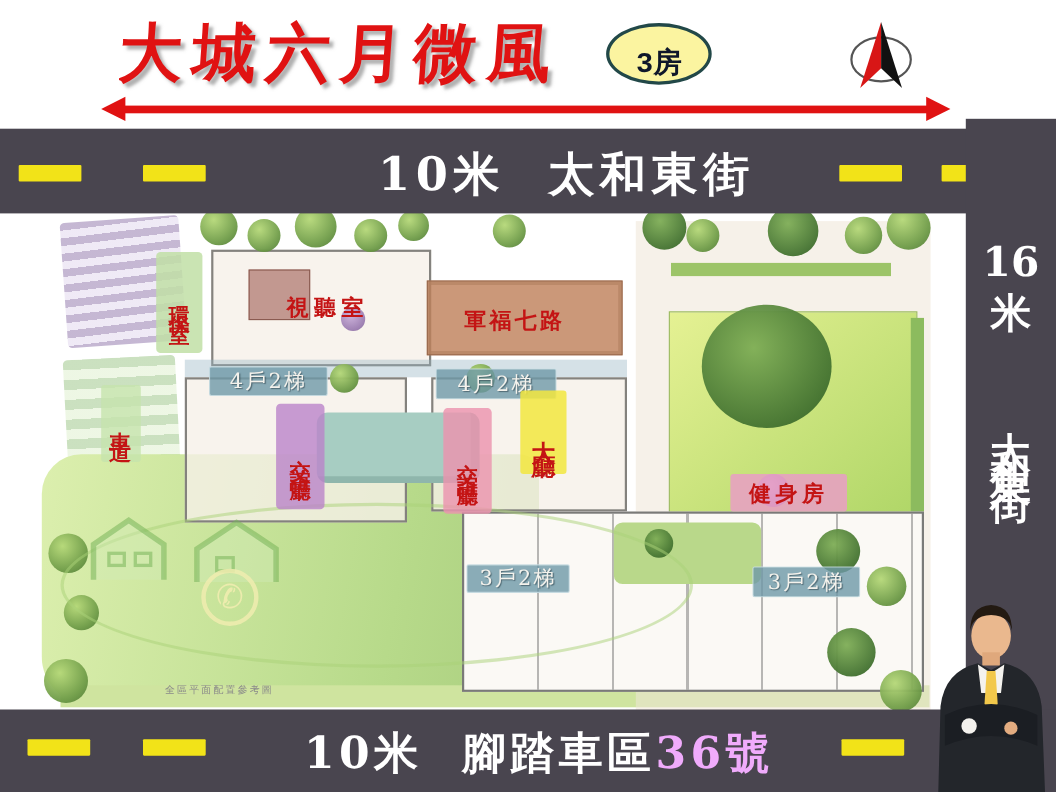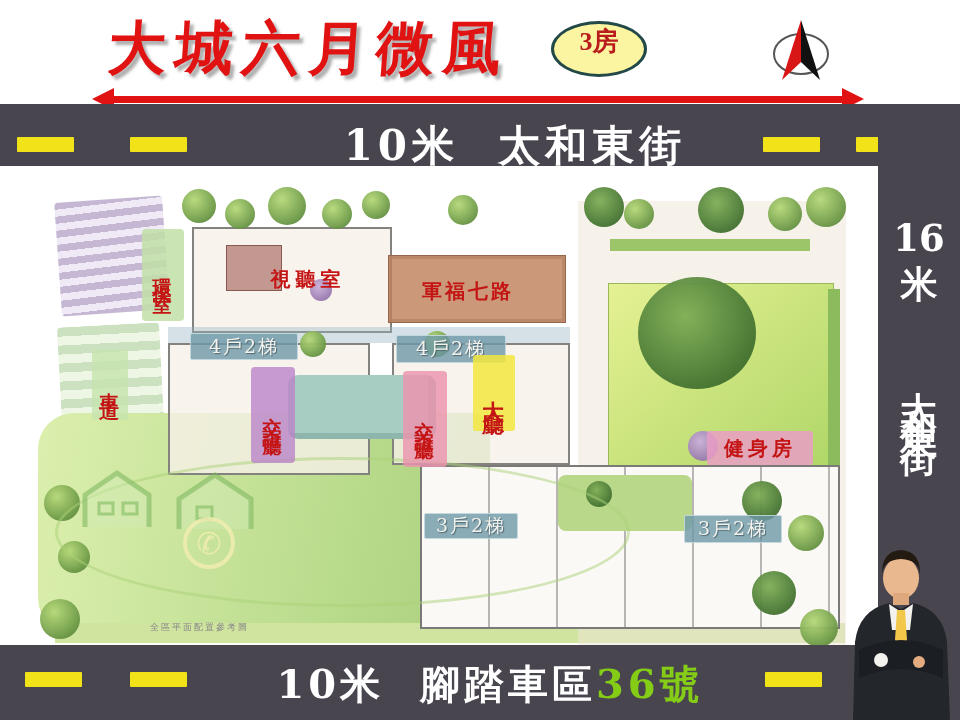--- a/index.html
+++ b/index.html
@@ -10,46 +10,46 @@
   
   .title {
     position:absolute; left:108px; top:10px; z-index:3;
     font-family:"DejaVu Serif", serif; font-weight:bold; font-size:58px;
     letter-spacing:9px; color:#e01212;
     text-shadow:4px 4px 3px rgba(110,110,110,.55);
     transform:skewX(-4deg);
   }
   .badge {
     position:absolute; z-index:3; border:3px solid #224848; border-radius:50%;
-    display:flex; align-items:flex-start; justify-content:center;
-    font-family:Liberation Serif, serif; font-weight:bold; font-size:26px; color:#b91c1c;
+    display:flex; align-items:flex-end; justify-content:center;
+    font-family:Liberation Mono, monospace; font-weight:bold; font-size:26px; color:#0f172a;
   }
   .badge-3 { left:551px; top:21px; width:96px; height:56px; background:#fbf4a0; }
   .badge-2 { left:657px; top:21px; width:100px; height:58px; background:#c6e9f0; }
   .compass { position:absolute; left:770px; top:16px; width:66px; height:72px; z-index:3; }
   .dbl-arrow { position:absolute; left:92px; top:88px; width:772px; height:22px; z-index:3; }
   .dbl-arrow .bar { position:absolute; left:14px; right:14px; top:8px; height:7px; background:#e01212; }
   .dbl-arrow .head-l { position:absolute; left:0; top:0; width:0; height:0;
     border-top:11px solid transparent; border-bottom:11px solid transparent; border-right:22px solid #e01212; }
   .dbl-arrow .head-r { position:absolute; right:0; top:0; width:0; height:0;
     border-top:11px solid transparent; border-bottom:11px solid transparent; border-left:22px solid #e01212; }
 
   
   .band { position:absolute; background:#49454f; z-index:4; overflow:hidden; }
-  .band-top { left:0; top:104px; width:960px; height:62px; }
+  .band-top { left:0; top:117px; width:960px; height:77px; }
   .band-bottom { left:0; top:645px; width:960px; height:75px; z-index:5; }
   .band-right { left:878px; top:108px; width:82px; height:612px; }
   .dash { position:absolute; height:15px; background:#f2e318; border-radius:1px; }
   .road-text {
     position:absolute; width:100%; text-align:center; color:#fff;
     font-family:"DejaVu Serif", serif; font-weight:bold; white-space:pre;
   }
   .band-top .road-text { top:14px; font-size:42px; letter-spacing:5px; padding-left:70px; }
   .band-bottom .road-text { top:12px; font-size:40px; letter-spacing:4px; padding-left:20px; }
-  .road-text .num-yellow { color:#84cc16; }
+  .road-text .num-yellow { color:#f0abfc; }
   .band-right .v-wrap {
     position:absolute; top:108px; left:0; width:82px;
     display:flex; flex-direction:column; align-items:center;
     color:#fff; font-family:"DejaVu Serif", serif; font-weight:bold; font-size:37px;
   }
   .band-right .v-street {
     margin-top:52px; writing-mode:vertical-rl; text-orientation:upright; letter-spacing:16px;
   }
 
   
@@ -97,35 +97,35 @@
   .wm-num { position:absolute; left:186px; top:84px; font-size:50px; font-weight:bold; font-style:italic;
     color:rgba(246,240,178,.8); letter-spacing:2px; text-shadow:1px 2px 2px rgba(255,255,255,.65);
     font-family:"DejaVu Sans", sans-serif; }
 
   
   .lbl { position:absolute; z-index:3; color:#c41414; font-family:"DejaVu Serif", serif; font-weight:bold;
     display:flex; align-items:center; justify-content:center; text-align:center; }
   .lbl.vert { writing-mode:vertical-rl; text-orientation:upright; }
   .lbl-recycle { left:142px; top:44px; width:42px; height:92px; font-size:19px; letter-spacing:8px;
     background:rgba(193,223,166,.85); border-radius:4px; }
-  .lbl-av { left:248px; top:80px; width:120px; height:28px; font-size:20px; letter-spacing:5px; }
+  .lbl-av { left:238px; top:80px; width:120px; height:28px; font-size:20px; letter-spacing:5px; }
   .lbl-bike { left:398px; top:92px; width:140px; height:28px; font-size:20px; letter-spacing:3px; }
   .lbl-driveway { left:92px; top:165px; width:36px; height:70px; font-size:20px; letter-spacing:8px;
     background:rgba(198,228,172,.8); border-radius:3px; }
   .lbl-meeting { left:154px; top:176px; width:94px; height:104px; font-size:19px;
     letter-spacing:12px; line-height:1.65; background:rgba(233,160,130,.8); border-radius:4px;
     display:block; padding:6px 0 0 14px; text-align:left; word-break:break-all; }
   .lbl-loungeW { left:251px; top:182px; width:44px; height:96px; font-size:19px; letter-spacing:9px;
     background:rgba(186,131,201,.8); border-radius:4px; }
   .lbl-loungeC { left:403px; top:186px; width:44px; height:96px; font-size:19px; letter-spacing:9px;
     background:rgba(235,148,175,.82); border-radius:4px; }
   .lbl-lobby { left:473px; top:170px; width:42px; height:76px; font-size:22px; letter-spacing:10px;
     background:rgba(242,230,62,.85); border-radius:3px; }
   .lbl-gym { left:664px; top:246px; width:106px; height:34px; font-size:20px; letter-spacing:4px;
-    background:rgba(233,158,198,.85); border-radius:3px;margin-left:43px; }
+    background:rgba(233,158,198,.85); border-radius:3px; }
   .unit-tag { position:absolute; z-index:3; color:#f4f2ec; font-family:"DejaVu Serif", serif;
     background:rgba(110,152,168,.8); border:1px solid rgba(220,235,240,.7); border-radius:2px;
     display:flex; align-items:center; justify-content:center; font-size:19px; letter-spacing:2px;
     text-shadow:1px 1px 1px rgba(40,60,70,.6); }
   .tag-4a { left:190px; top:148px; width:108px; height:27px; }
   .tag-4b { left:396px; top:150px; width:110px; height:28px; }
   .tag-3a { left:424px; top:328px; width:94px; height:26px; }
   .tag-3b { left:684px; top:330px; width:98px; height:28px; }
   .plan-caption { position:absolute; left:150px; top:436px; z-index:3; font-size:9px; color:#8a8a8a;
     letter-spacing:2px; }

